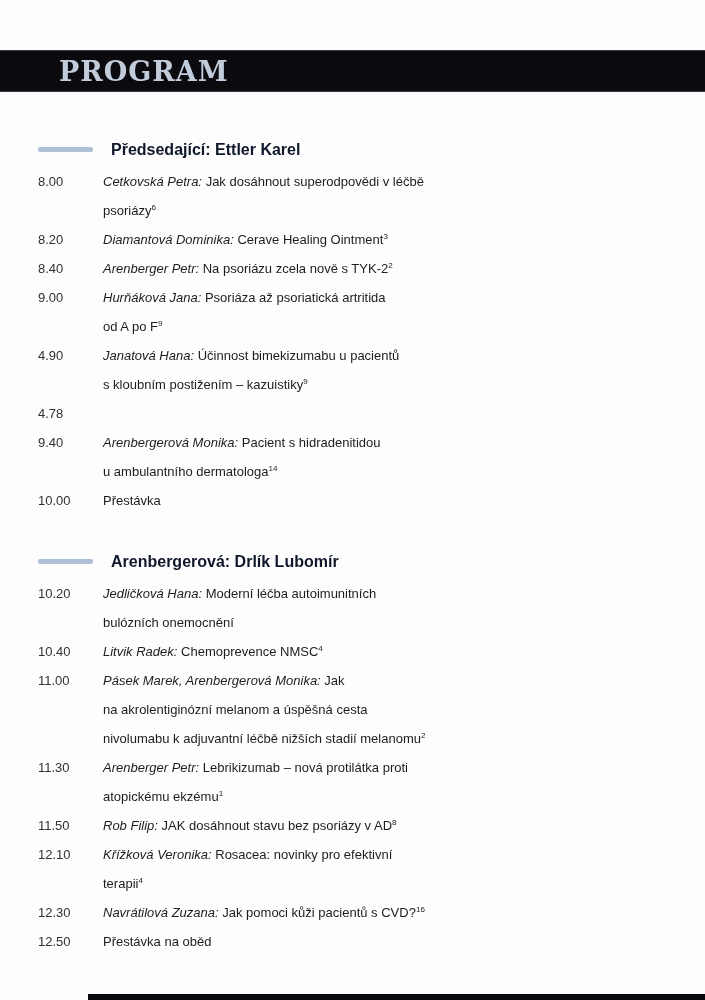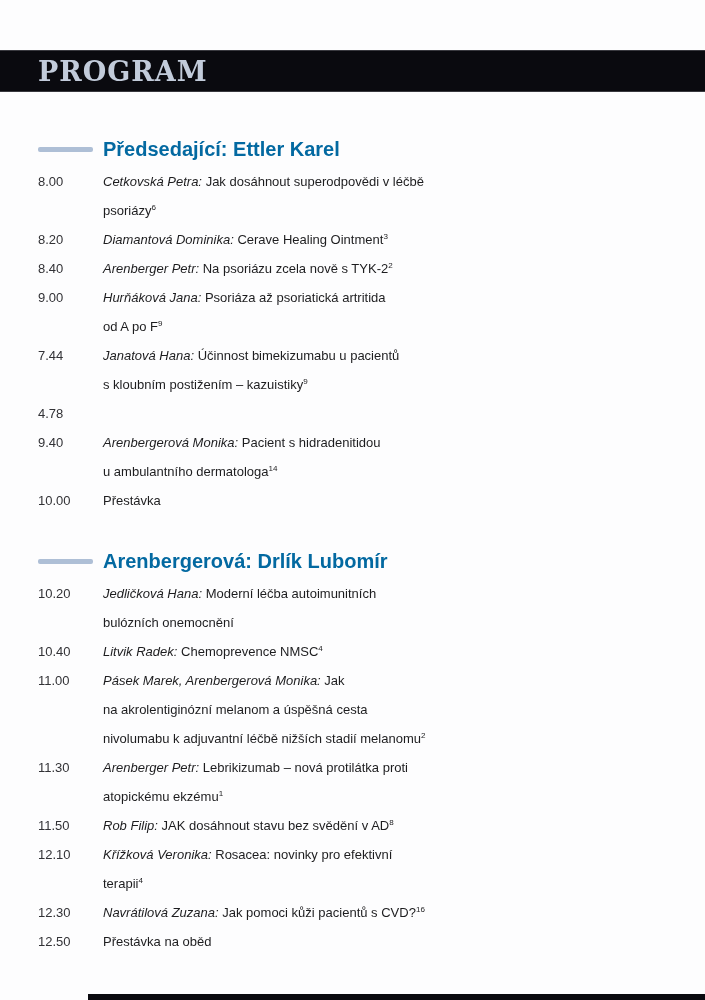--- a/index.html
+++ b/index.html
@@ -13,21 +13,21 @@
   }
   .header-bar {
     position: absolute;
     top: 50px; left: 0; right: 0;
     height: 42px;
     background: #0a0a0f;
     border-top: 1px solid #39393f;
     border-bottom: 1px solid #39393f;
     display: flex;
     align-items: center;
-    padding-left: 38px;
+    padding-left: 59px;
   }
   .header-title {
     font-family: "DejaVu Serif", serif;
     font-weight: 700;
     font-size: 27px;
     letter-spacing: 1px;
     color: #c2cbda;
   }
   .content {
     position: absolute;
@@ -43,23 +43,24 @@
   }
   .dash-rule {
     width: 55px;
     height: 5px;
     border-radius: 2px;
     background: #aebfd6;
     margin-right: 10px;
     flex-shrink: 0;
   }
   .chair {
-    color: #0369a1;
+    color: #0f172a;
     font-weight: 700;
-    font-size: 20px;
+    font-size: 16px;
+    margin-left: 8px;
   }
   .row {
     display: flex;
     align-items: flex-start;
     font-size: 13px;
     line-height: 29px;
   }
   .time {
     width: 65px;
     flex-shrink: 0;
@@ -108,21 +109,21 @@
     <div class="row">
       <div class="time">8.40</div>
       <div class="entry"><span class="speaker">Arenberger Petr:</span><span class="title">Na psoriázu zcela nově s TYK-2</span><sup class="ref">2</sup></div>
     </div>
     <div class="row">
       <div class="time">9.00</div>
       <div class="entry"><span class="speaker">Hurňáková Jana:</span><span class="title">Psoriáza až psoriatická artritida
 od A po F</span><sup class="ref">9</sup></div>
     </div>
     <div class="row">
-      <div class="time">7.44</div>
+      <div class="time">4.90</div>
       <div class="entry"><span class="speaker">Janatová Hana:</span><span class="title">Účinnost bimekizumabu u pacientů
 s kloubním postižením – kazuistiky</span><sup class="ref">9</sup></div>
     </div>
     <div class="row">
       <div class="time">4.78</div>
     </div>
     <div class="row">
       <div class="time">9.40</div>
       <div class="entry"><span class="speaker">Arenbergerová Monika:</span><span class="title">Pacient s hidradenitidou
 u ambulantního dermatologa</span><sup class="ref">14</sup></div>
@@ -154,21 +155,21 @@
 na akrolentiginózní melanom a úspěšná cesta
 nivolumabu k adjuvantní léčbě nižších stadií melanomu</span><sup class="ref">2</sup></div>
     </div>
     <div class="row">
       <div class="time">11.30</div>
       <div class="entry"><span class="speaker">Arenberger Petr:</span><span class="title">Lebrikizumab – nová protilátka proti
 atopickému ekzému</span><sup class="ref">1</sup></div>
     </div>
     <div class="row">
       <div class="time">11.50</div>
-      <div class="entry"><span class="speaker">Rob Filip:</span><span class="title">JAK dosáhnout stavu bez svědění v AD</span><sup class="ref">8</sup></div>
+      <div class="entry"><span class="speaker">Rob Filip:</span><span class="title">JAK dosáhnout stavu bez psoriázy v AD</span><sup class="ref">8</sup></div>
     </div>
     <div class="row">
       <div class="time">12.10</div>
       <div class="entry"><span class="speaker">Křížková Veronika:</span><span class="title">Rosacea: novinky pro efektivní
 terapii</span><sup class="ref">4</sup></div>
     </div>
     <div class="row">
       <div class="time">12.30</div>
       <div class="entry"><span class="speaker">Navrátilová Zuzana:</span><span class="title">Jak pomoci kůži pacientů s CVD?</span><sup class="ref">16</sup></div>
     </div>

